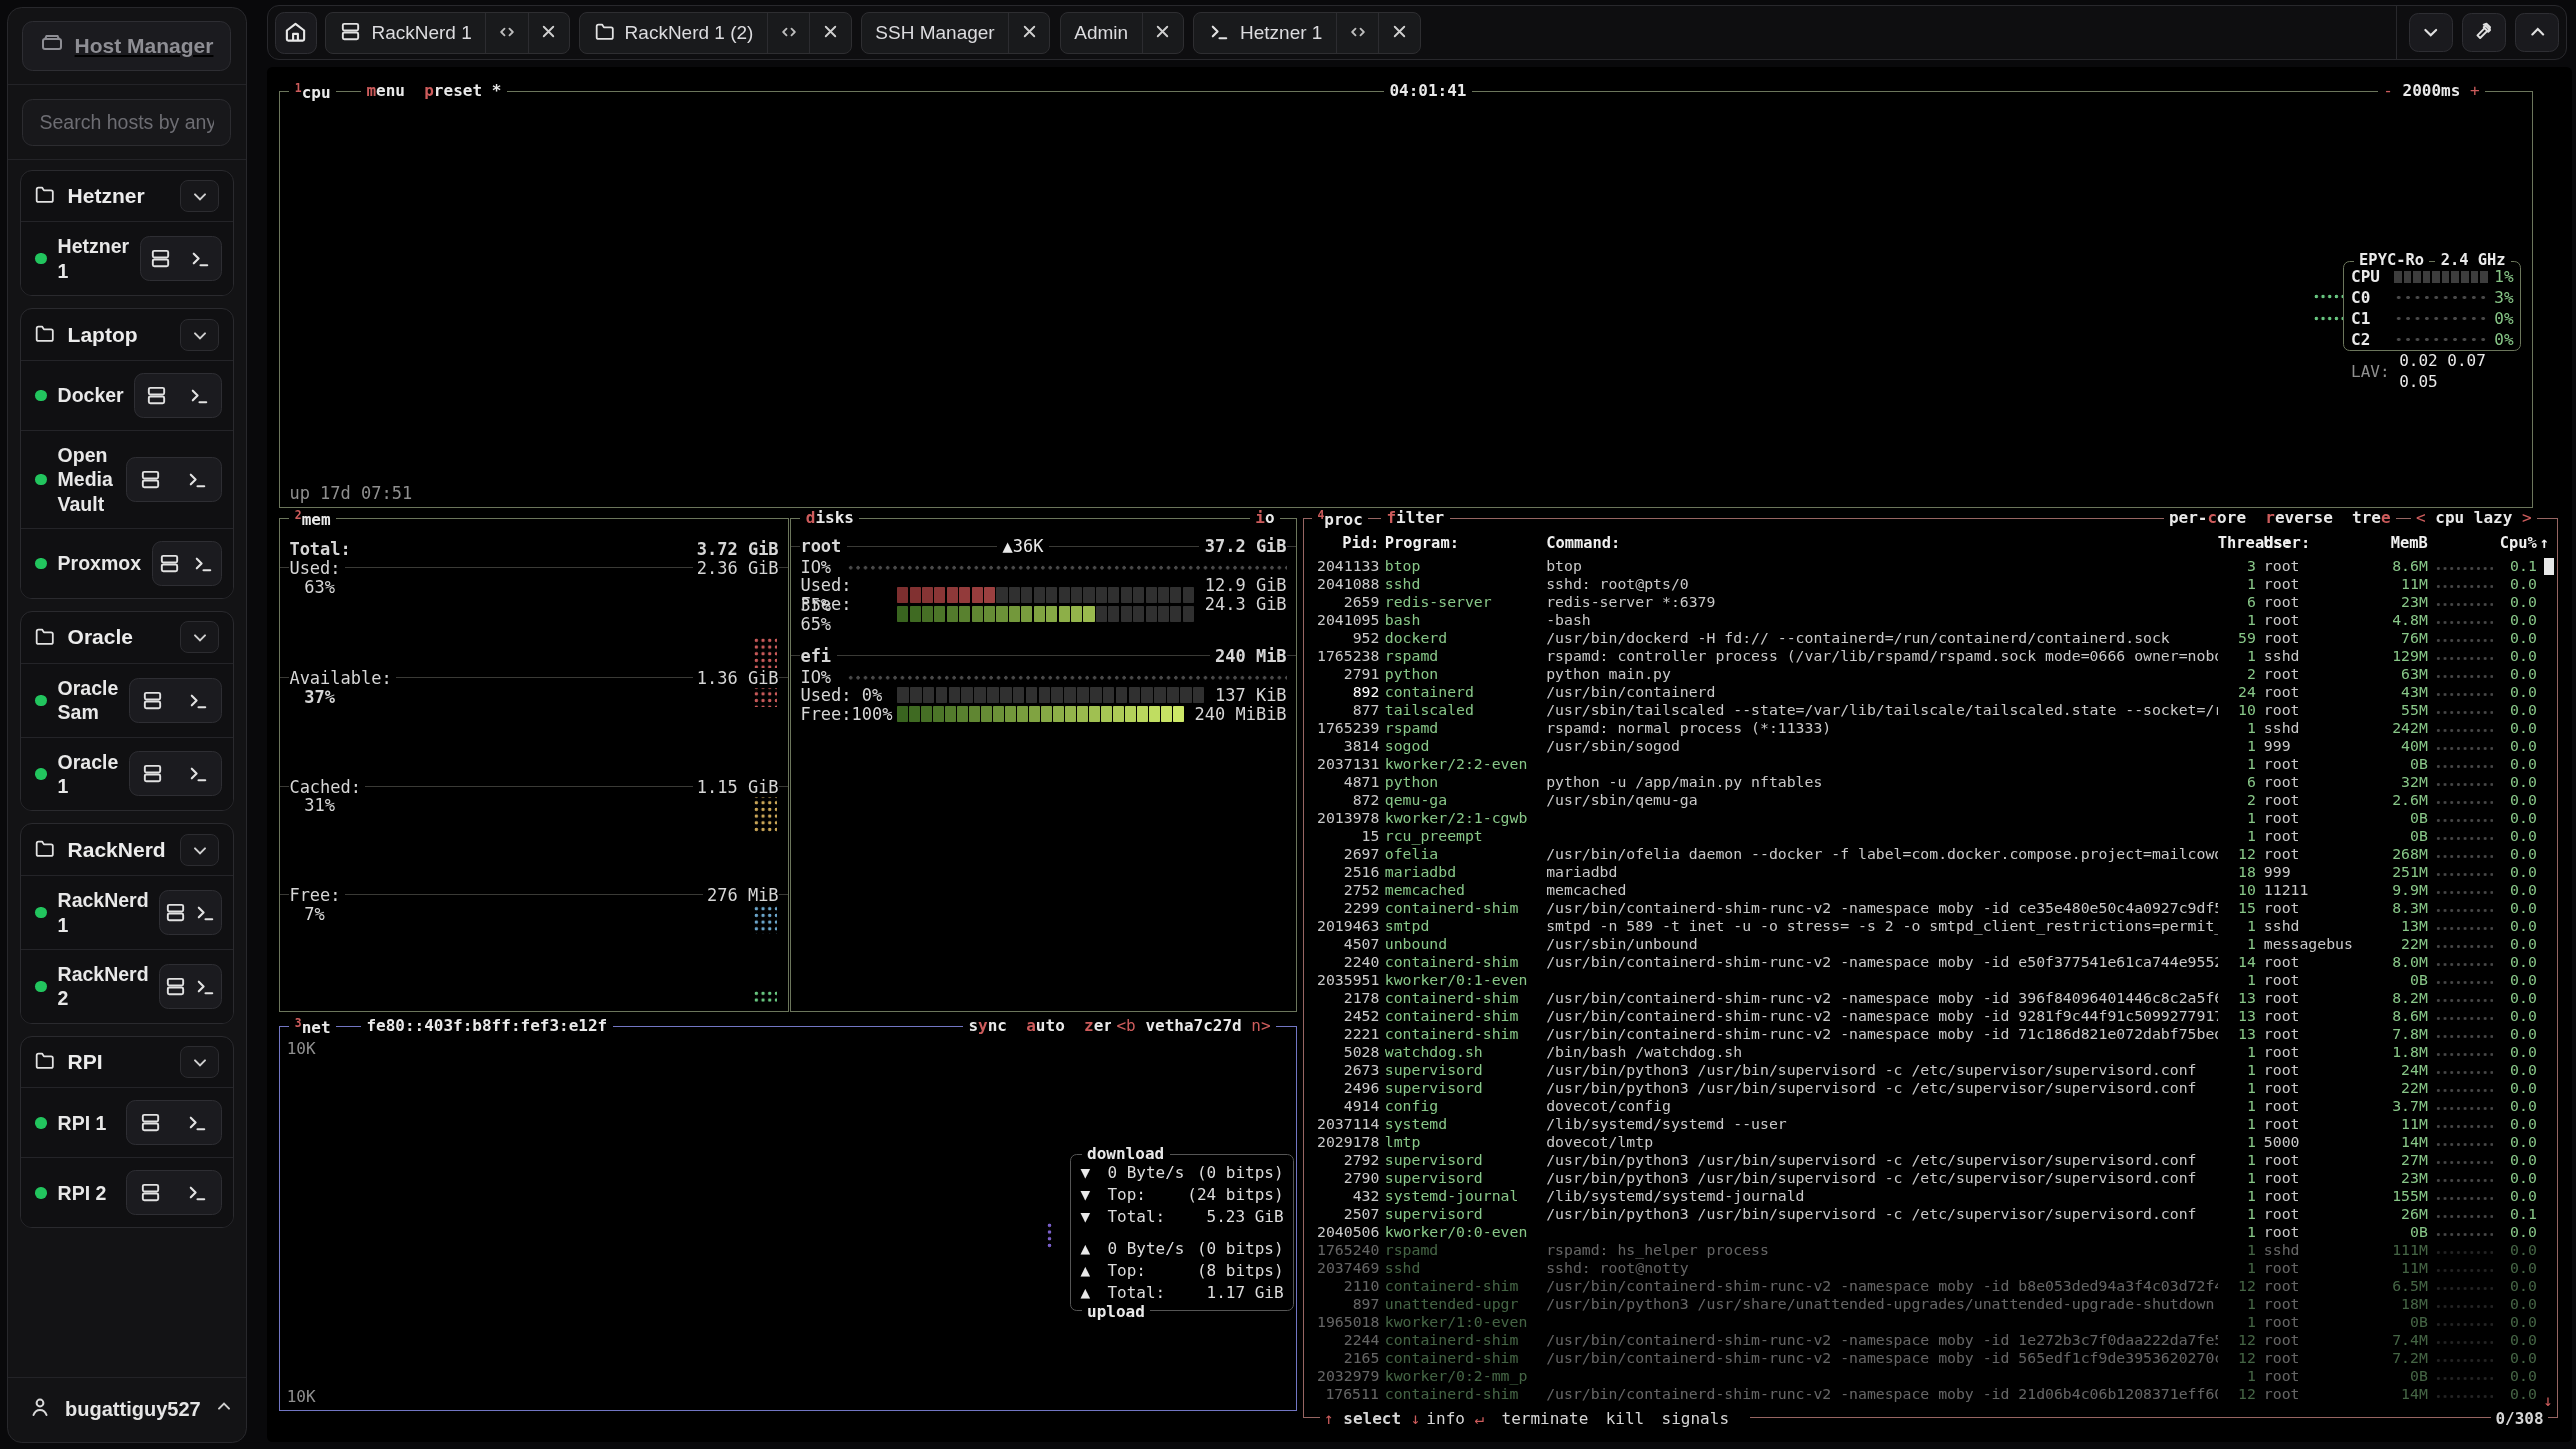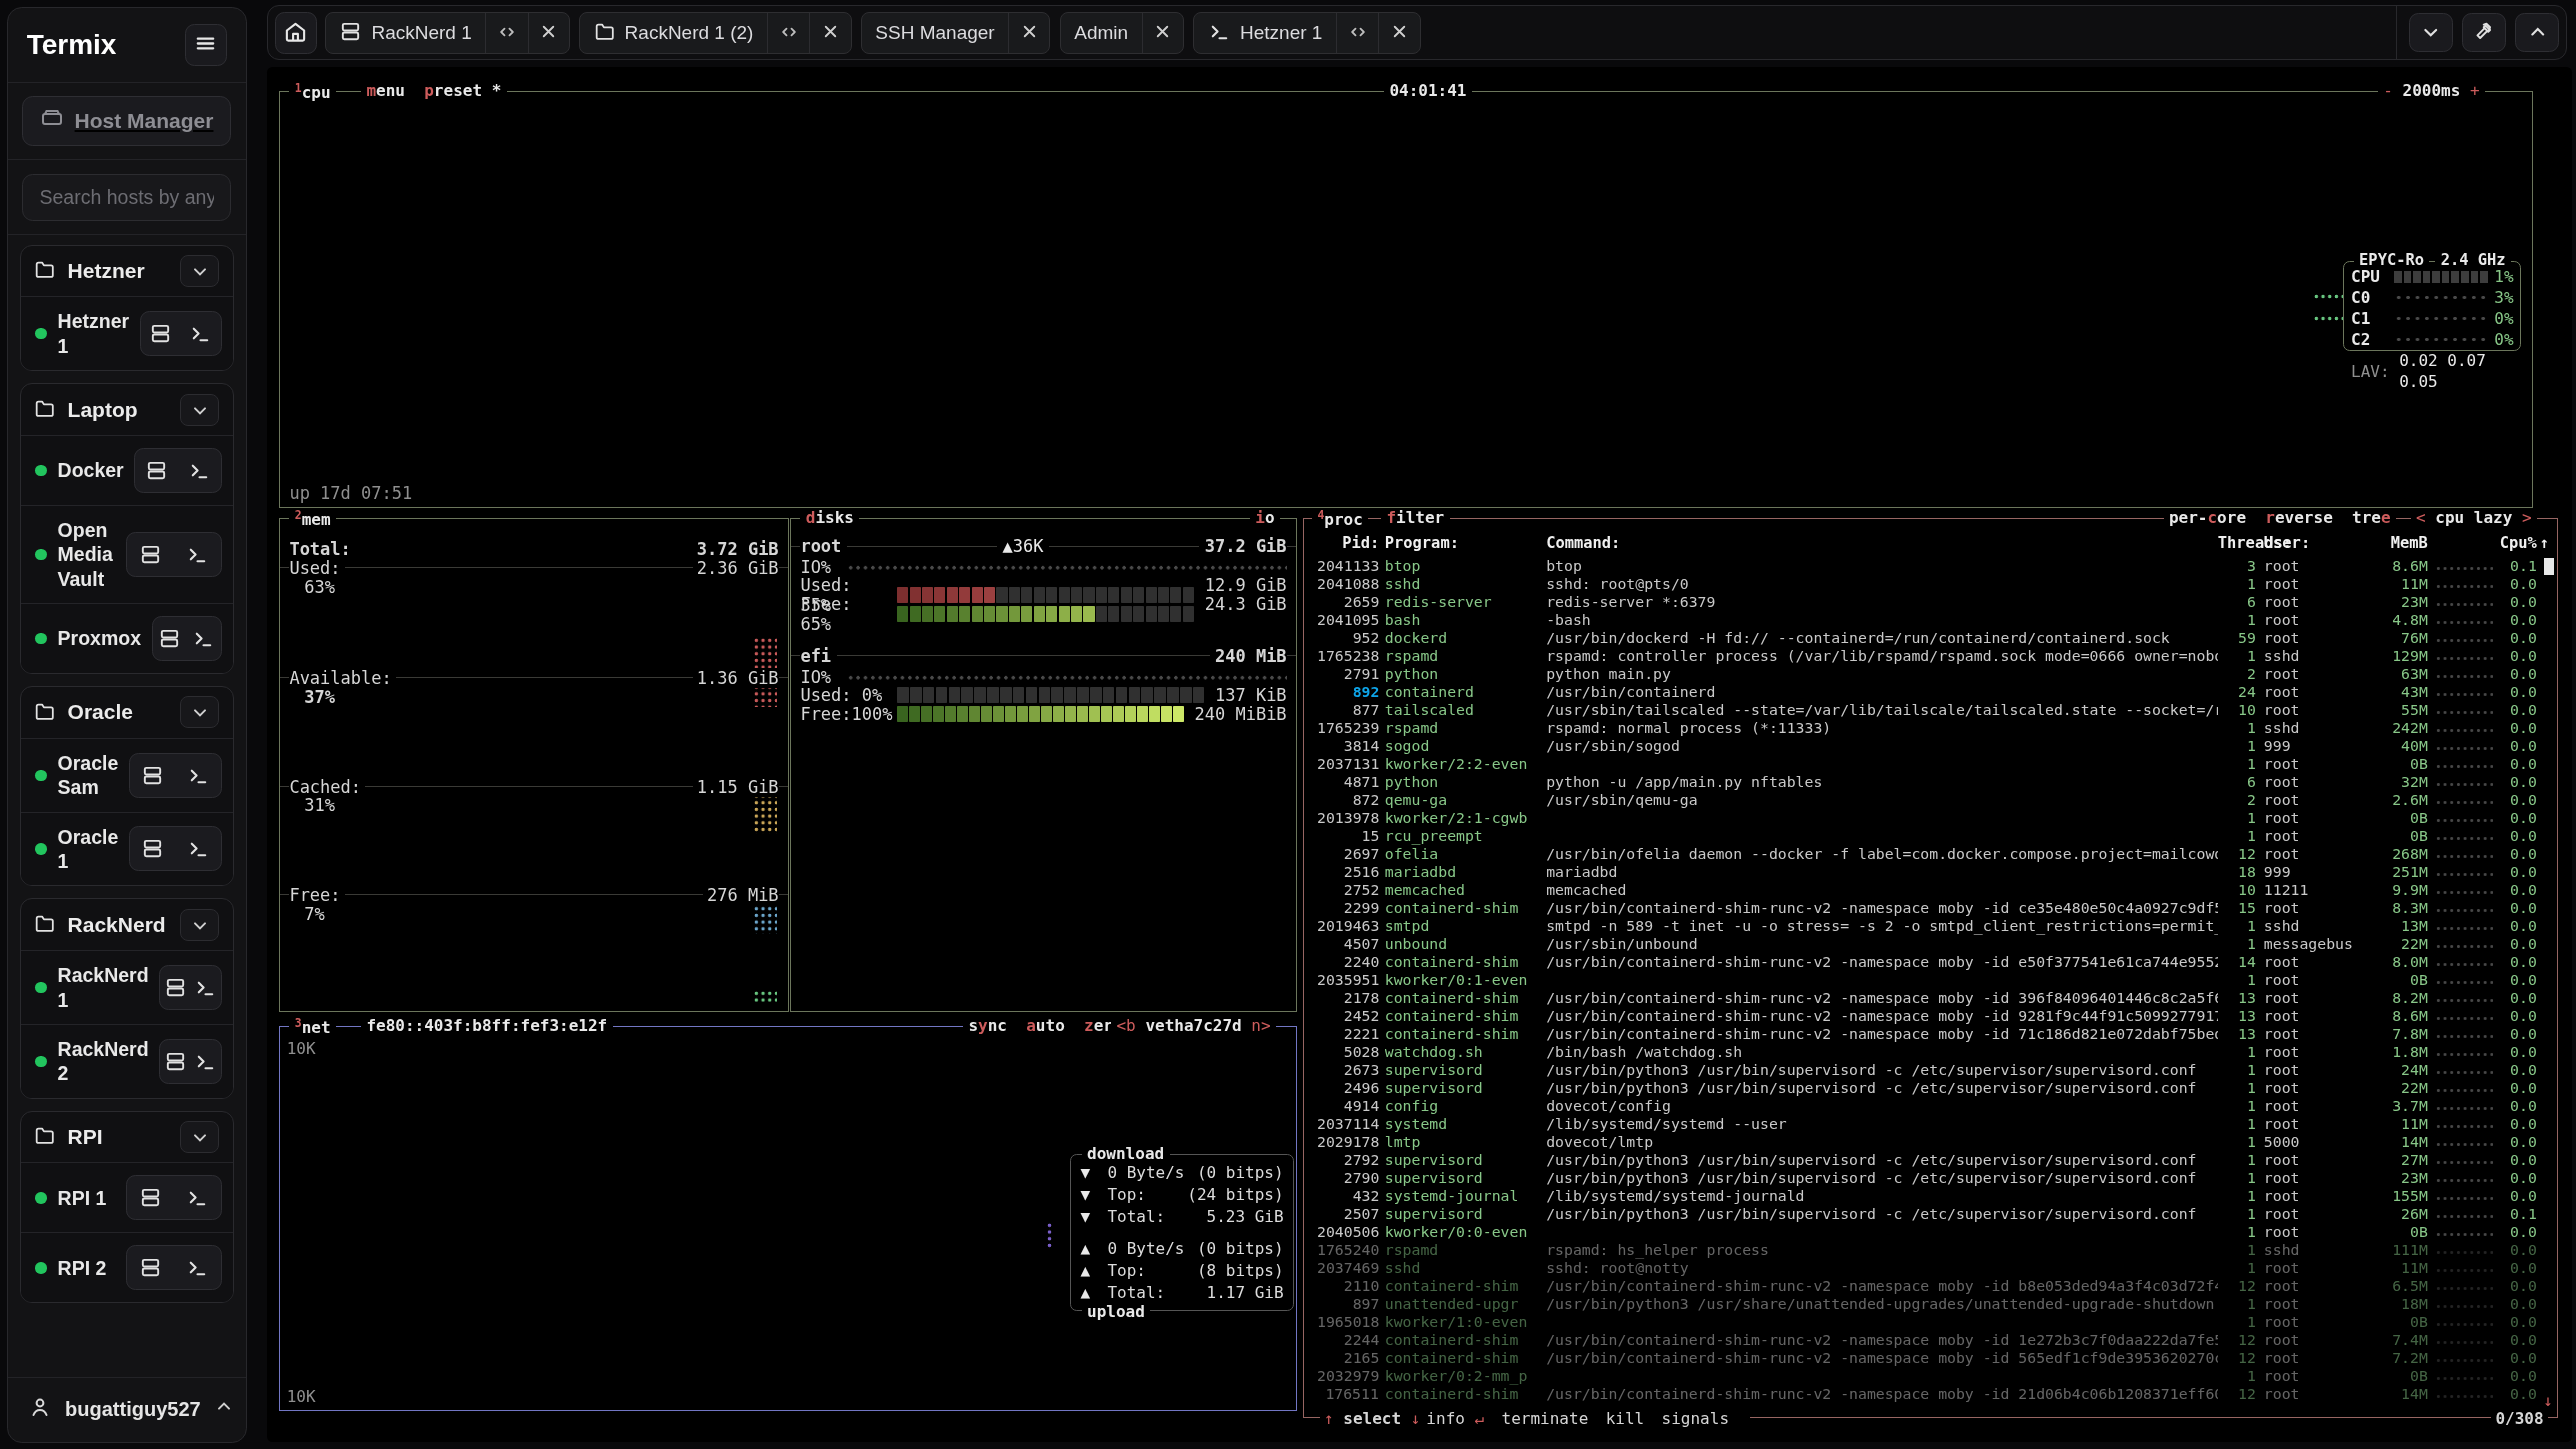--- a/index.html
+++ b/index.html
@@ -89,29 +89,20 @@
   .netrow { display:flex; font-size:16px; line-height:22px; color:#dcdcdc; }
   .netrow .dir { width:27px; }
   .netrow .val { margin-left:auto; }
   .cpurow { display:flex; align-items:center; font-size:16px; line-height:21px; color:#e9e9e9; }
 </style>
 </head>
 <body>
 <div id="page">
 
   <aside id="sidebar">
-    <div class="sb-head">
-      <div class="sb-title">Termix</div>
-      <button class="icon-btn">
-          <span>
-        <svg width="23" height="23" viewBox="0 0 24 24" fill="none" stroke="#e8e8e8" stroke-width="2.4" stroke-linecap="round">
-              <path d="M4 7h16M4 12h16M4 17h16"></path>
-            </svg></span>
-      </button>
-    </div>
     <div class="sb-section">
       <button class="hm-btn">
         <span>
           <svg width="24" height="24" viewBox="0 0 24 24" fill="none" stroke="#8e8e94" stroke-width="2">
               <rect x="3" y="7" width="18" height="10" rx="2"></rect>
               <path d="M7 13.5h.01M10 13.5h.01"></path>
               <path d="M5 7l1.5-3h11L19 7"></path>
             </svg>
         </span>
         <span>Host Manager</span>
@@ -912,21 +903,21 @@
             <span style="color:#c9c9c9;">python main.py</span>
             <span class="c-r grn">2</span>
             <span></span>
             <span style="color:#c9c9c9;">root</span>
             <span class="c-r grn">63M</span>
             <span><span class="memdots"></span></span>
             <span class="c-r grn">0.0</span>
             <span></span>
           </div>
           <div class="prow">
-            <span class="c-r" style="color:#0ea5e9;font-weight:bold;">892</span>
+            <span class="c-r" style="color:#ffffff;">892</span>
             <span></span>
             <span class="grn">containerd</span>
             <span></span>
             <span style="color:#c9c9c9;">/usr/bin/containerd</span>
             <span class="c-r grn">24</span>
             <span></span>
             <span style="color:#c9c9c9;">root</span>
             <span class="c-r grn">43M</span>
             <span><span class="memdots"></span></span>
             <span class="c-r grn">0.0</span>

